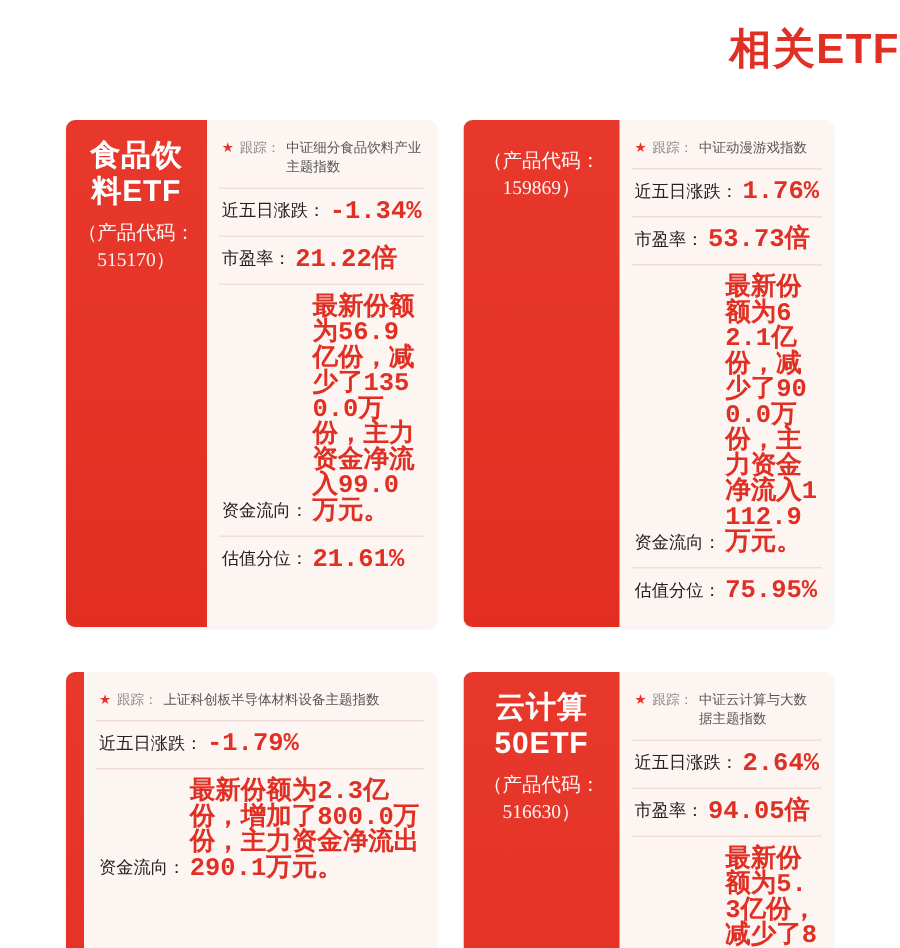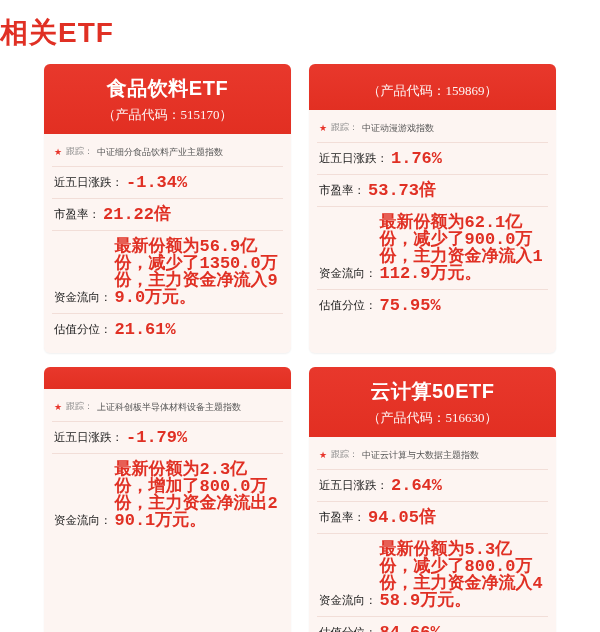--- a/index.html
+++ b/index.html
@@ -9,42 +9,43 @@
     width: 600px;
     background: #ffffff;
     font-family: "Liberation Sans", sans-serif;
   }
   body {
     width: 600px;
     min-height: 632px;
     position: relative;
   }
   .page-title {
-    text-align: left;
+    text-align: right;
     color: #e03024;
     font-size: 28px;
     font-weight: bold;
     letter-spacing: 1px;
     padding: 14px 0 12px 0;
     margin: 0;
     font-family: "Liberation Sans", sans-serif;
   }
   .grid {
     display: grid;
     grid-template-columns: 1fr 1fr;
     gap: 14px 18px;
     padding: 0 44px;
   }
   .card {
     background: #fdf5f2;
     border-radius: 6px;
     overflow: hidden;
     box-shadow: 0 1px 2px rgba(0,0,0,0.06);
     display: flex;
-    flex-direction: column;
+    flex-direction: row;
+    margin-top: 16px;
   }
   .card-head {
     background: #e8342a;
     background: linear-gradient(180deg, #e8382c 0%, #e22f22 100%);
     color: #fff;
     text-align: center;
     padding: 12px 6px 10px 6px;
   }
   .card-title {
     font-size: 20px;
@@ -71,21 +72,21 @@
   }
   .star {
     color: #e8342a;
     font-size: 9px;
     line-height: 13px;
   }
   .track-label {
     color: #8a8a8a;
     font-size: 9px;
     line-height: 13px;
-    font-family: Liberation Mono, monospace;
+    font-family: Liberation Serif, serif;
     white-space: nowrap;
   }
   .track-value {
     color: #555;
     font-size: 9px;
     line-height: 13px;
     font-family: Liberation Serif, serif;
   }
   .row {
     display: flex;

